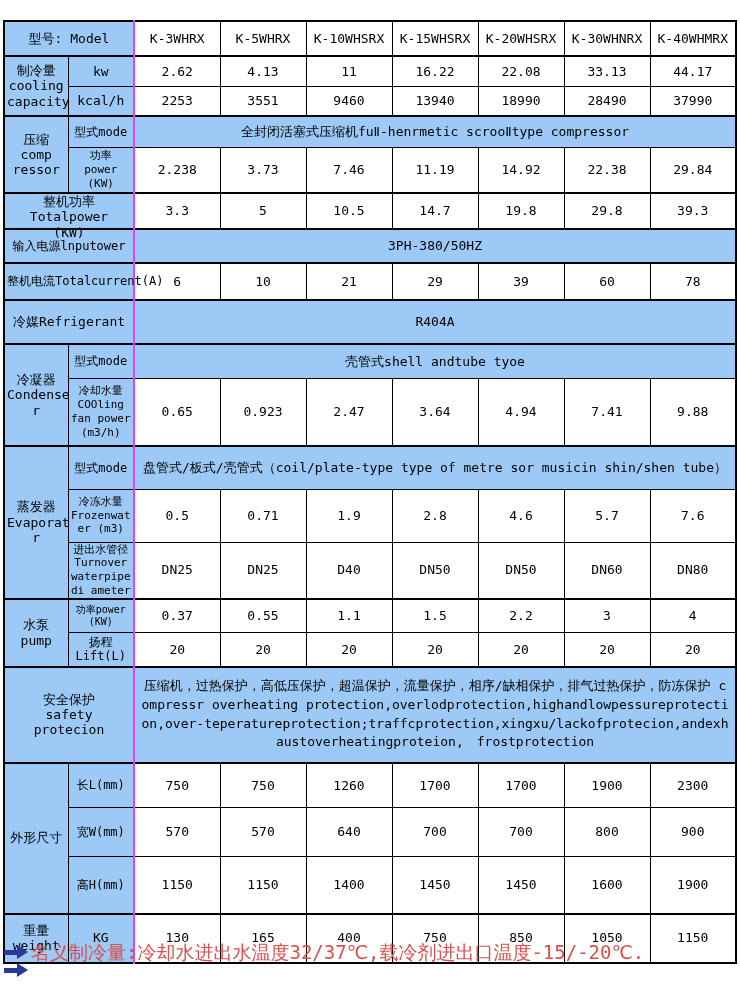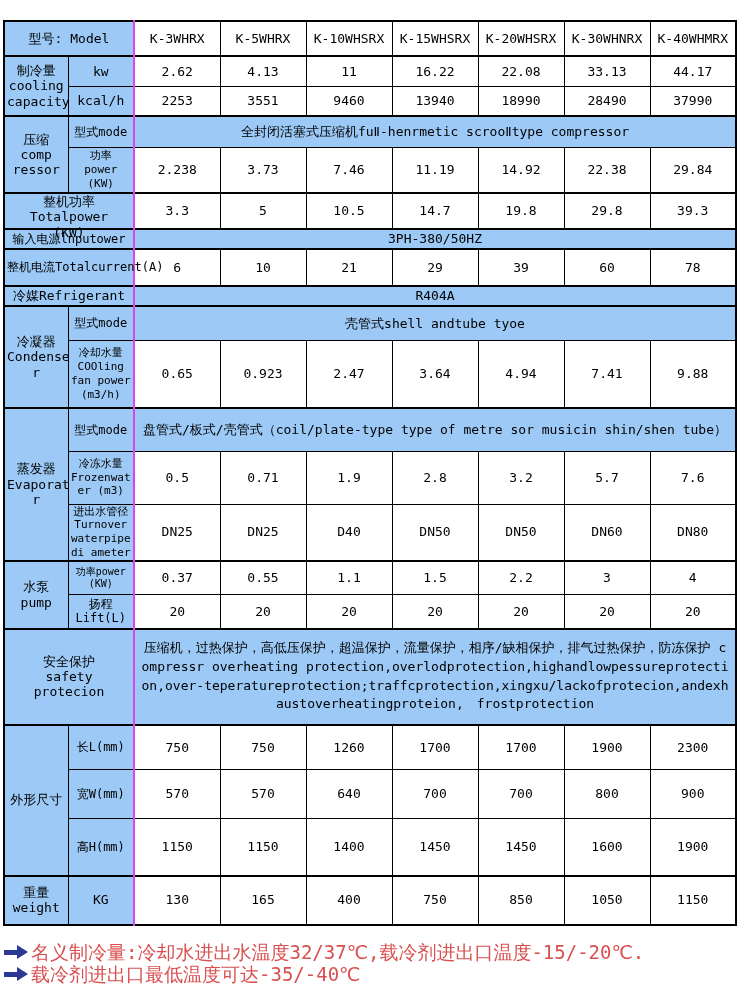--- a/index.html
+++ b/index.html
@@ -144,39 +144,39 @@
           </td>
       <td class="v">3.3</td>
           <td class="v">5</td>
           <td class="v">10.5</td>
           <td class="v">14.7</td>
           <td class="v">19.8</td>
           <td class="v">29.8</td>
           <td class="v">39.3</td>
     </tr>
 
-    <tr class="g" style="height:20px">
+    <tr class="g" style="height:34px">
       <td class="b sep lab12" colspan="2">输入电源lnputower</td>
       <td class="b banner" colspan="7">3PH-380/50HZ</td>
     </tr>
 
     <tr class="g" style="height:37px">
       <td class="b sep ovf-v" colspan="2">
             <div class="noclip">整机电流Totalcurrent(A)</div>
           </td>
       <td class="v">6</td>
           <td class="v">10</td>
           <td class="v">21</td>
           <td class="v">29</td>
           <td class="v">39</td>
           <td class="v">60</td>
           <td class="v">78</td>
     </tr>
 
-    <tr class="g" style="height:20px">
+    <tr class="g" style="height:44px">
       <td class="b sep" colspan="2">冷媒Refrigerant</td>
       <td class="b banner" colspan="7">R404A</td>
     </tr>
 
     <tr class="g" style="height:34px">
       <td class="b pre" rowspan="2">冷凝器
 Condense
 r</td>
       <td class="b sep lab12">型式mode</td>
       <td class="b banner" colspan="7">壳管式shell andtube tyoe</td>
@@ -203,21 +203,21 @@
       <td class="b banner" colspan="7">盘管式/板式/壳管式（coil/plate-type type of metre sor musicin shin/shen tube）</td>
     </tr>
     <tr style="height:53px">
       <td class="b sep sm pre">冷冻水量
 Frozenwat
 er (m3)</td>
       <td class="v">0.5</td>
           <td class="v">0.71</td>
           <td class="v">1.9</td>
           <td class="v">2.8</td>
-          <td class="v">3.2</td>
+          <td class="v">4.6</td>
           <td class="v">5.7</td>
           <td class="v">7.6</td>
     </tr>
     <tr style="height:55px">
       <td class="b sep sm pre">进出水管径
 Turnover
 waterpipe
 di ameter</td>
       <td class="v">DN25</td>
           <td class="v">DN25</td>
@@ -313,15 +313,14 @@
         <i class="bar"></i>
         <i class="tri"></i>
       </span>
     <span>名义制冷量:冷却水进出水温度32/37℃,载冷剂进出口温度-15/-20℃.</span>
   </div>
   <div class="note">
     <span class="arrow">
         <i class="bar"></i>
         <i class="tri"></i>
       </span>
-    <span>载冷剂进出口最低温度可达-35/-40℃</span>
   </div>
 </div>
 
 </body></html>

